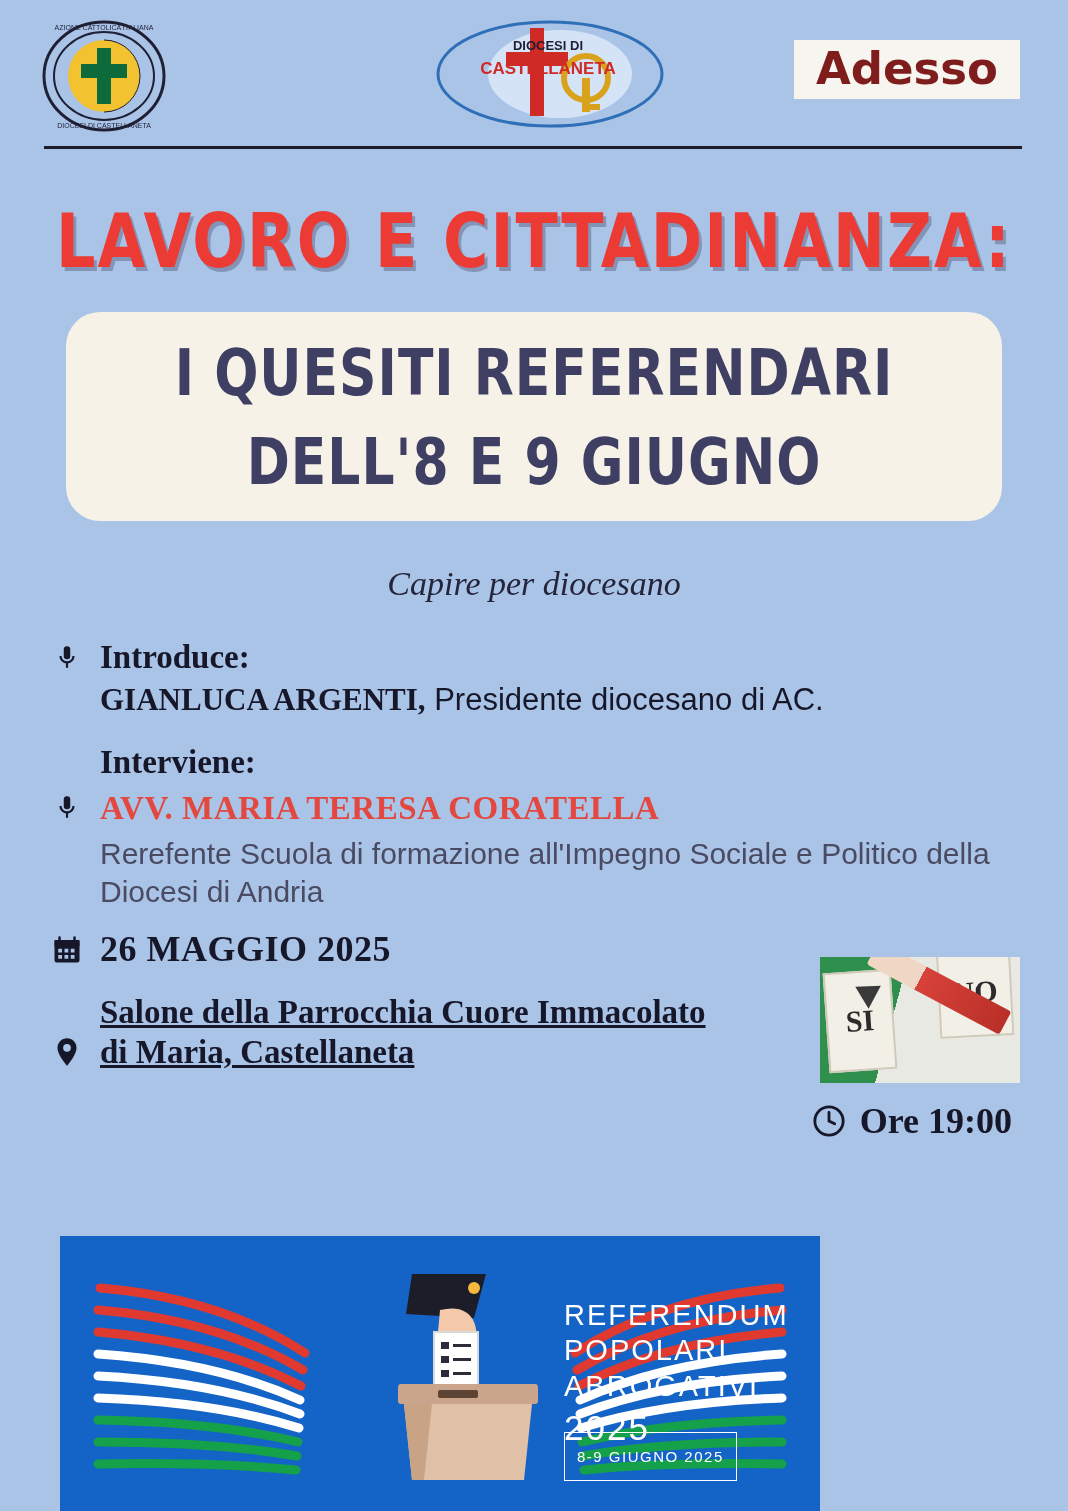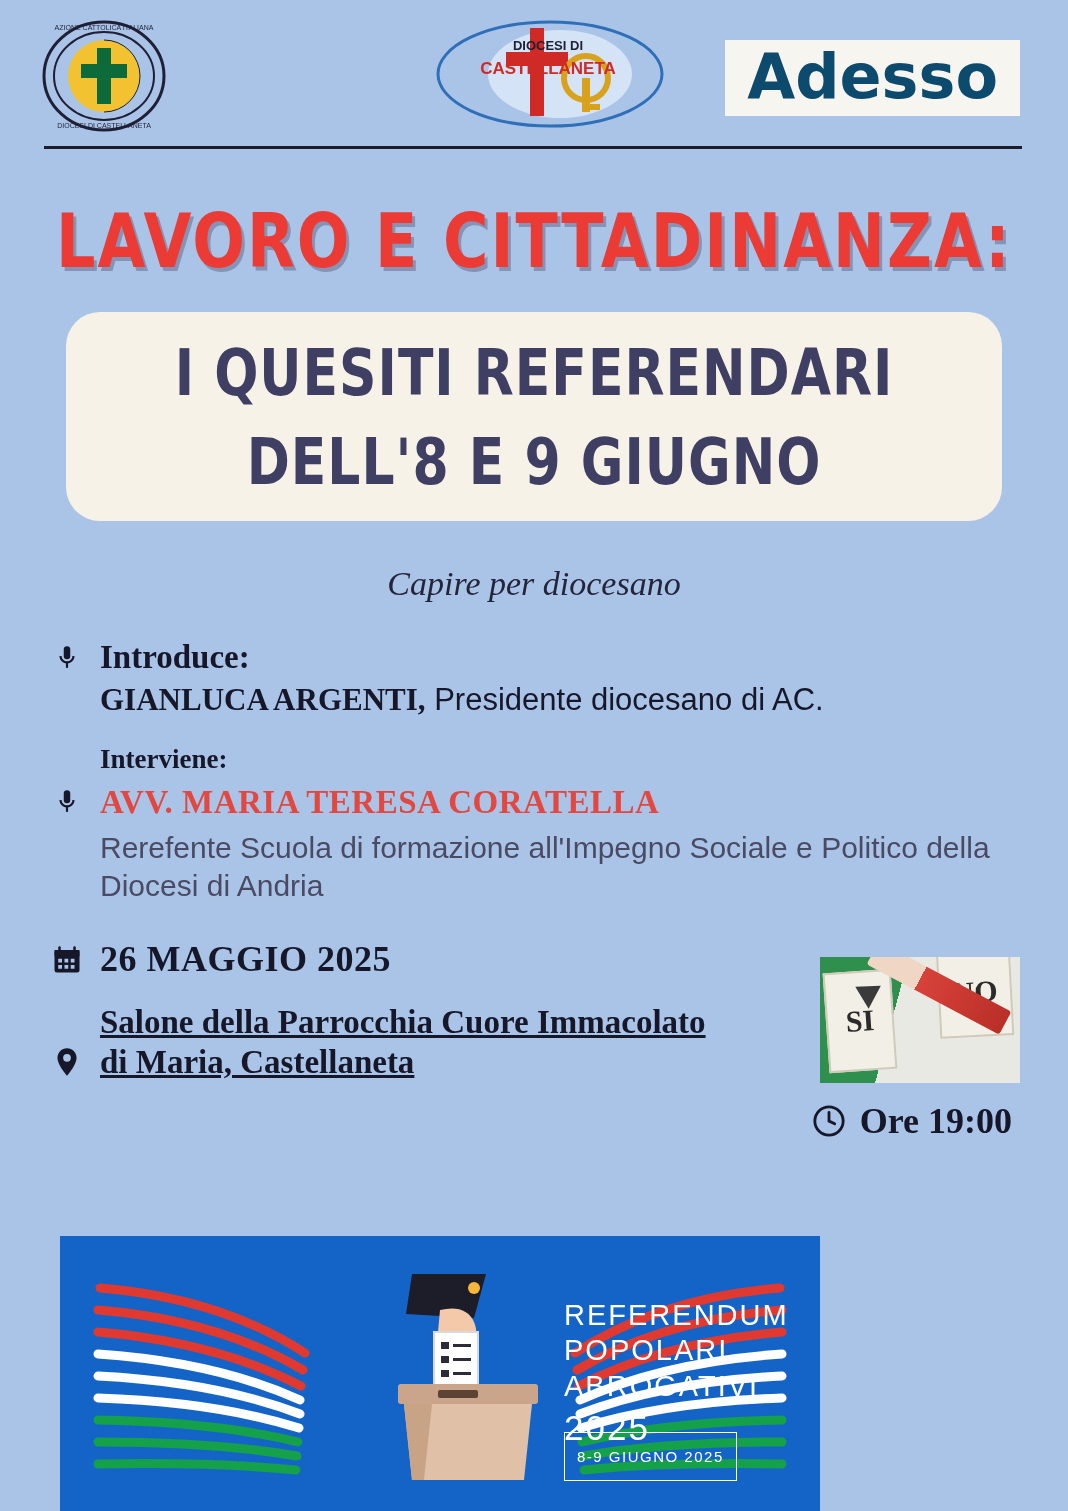--- a/index.html
+++ b/index.html
@@ -38,22 +38,22 @@
   .logo-adesso {
     position: absolute;
     right: 48px;
     top: 40px;
     background: #f7f5ef;
     padding: 6px 22px 8px 22px;
   }
   .logo-adesso span {
     font-family: "DejaVu Sans", sans-serif;
     font-weight: bold;
-    font-size: 62px;
-    color: #0c4a6e;
+    font-size: 45px;
+    color: #7f1d1d;
     letter-spacing: 0px;
     line-height: 1;
     margin-top: 12px;
   }
   .header-rule {
     position: absolute;
     left: 44px;
     right: 46px;
     top: 146px;
     height: 3px;
@@ -135,38 +135,38 @@
     line-height: 1.2;
   }
   .speaker-line b {
     font-family: "Liberation Serif", serif;
     font-weight: bold;
   }
   .interviene {
     margin: 26px 0 0 52px;
     font-family: "Liberation Serif", serif;
     font-weight: bold;
-    font-size: 27px;
+    font-size: 33px;
   }
   .speaker-main {
     font-family: "Liberation Serif", serif;
     font-weight: bold;
     font-size: 33px;
     color: #e2483f;
     letter-spacing: 0.5px;
   }
   .speaker-role {
     margin: 8px 0 0 52px;
     font-size: 30px;
     line-height: 1.28;
     color: #4a4a63;
     max-width: 900px;
   }
   .date-row {
-    margin-top: 32px;
+    margin-top: 16px;
   }
   .date-text {
     font-family: "Liberation Serif", serif;
     font-weight: bold;
     font-size: 36px;
     letter-spacing: 0.5px;
   }
   .place-row {
     margin-top: 22px;
   }

